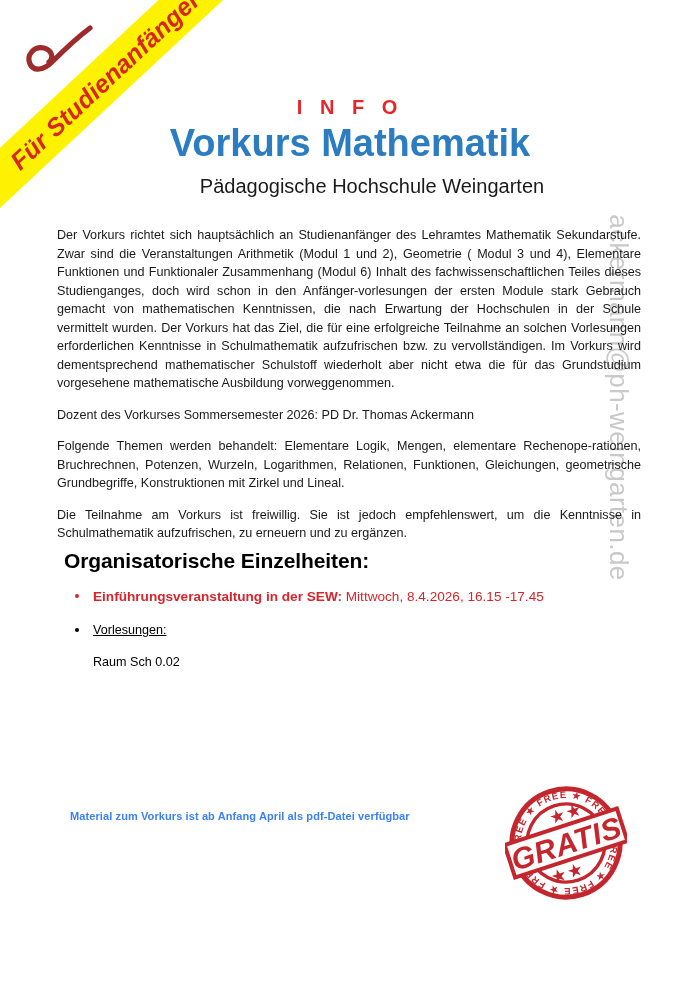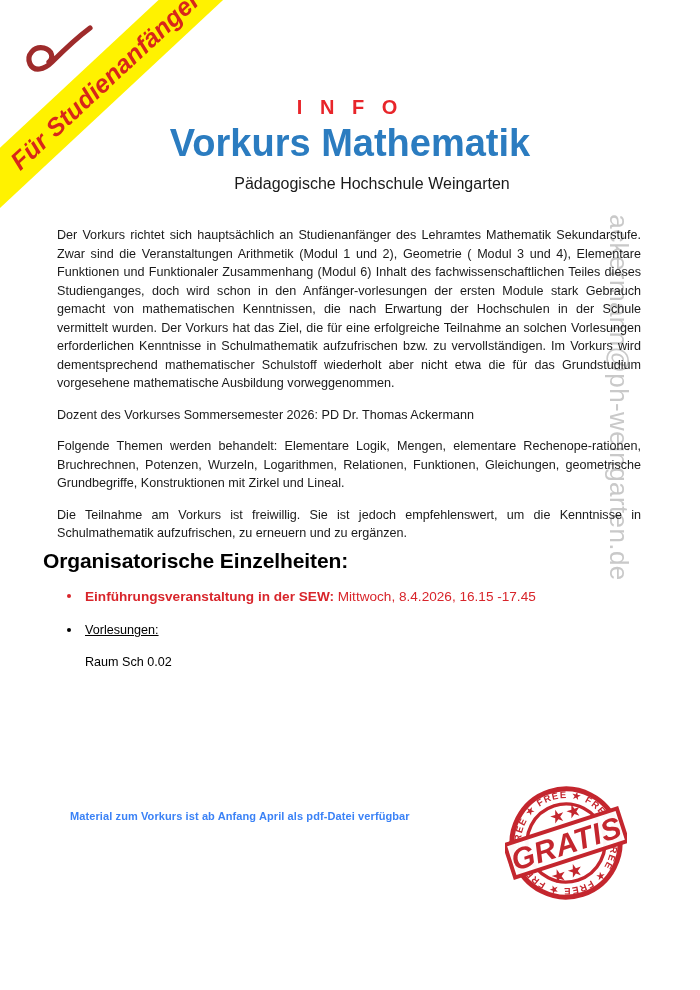--- a/index.html
+++ b/index.html
@@ -85,21 +85,21 @@
     margin-bottom: 4px;
   }
   .main-title {
     font-size: 38px;
     font-weight: bold;
     color: #2B7CC0;
     line-height: 1.15;
     margin-bottom: 8px;
   }
   .subtitle {
-    font-size: 16px;
+    font-size: 20px;
     color: #1a1a1a;
     line-height: 1.2;
     padding-left: 44px;
   }
 
   
   .body-area {
     position: absolute;
     left: 57px;
     top: 226px;
@@ -111,32 +111,32 @@
     text-align: justify;
     color: #1a1a1a;
     margin: 0 0 13px 0;
     hyphens: manual;
   }
   .para.last { margin-bottom: 0; }
 
   
   .section-heading {
     position: absolute;
-    left: 43px;
+    left: 64px;
     top: 549px;
     font-size: 21px;
     font-weight: bold;
     color: #000000;
     letter-spacing: -0.1px;
   }
 
   
   .bullets {
     position: absolute;
-    left: 49px;
+    left: 57px;
     top: 588px;
     width: 584px;
   }
   .bullet-row {
     position: relative;
     padding-left: 36px;
     margin-bottom: 16px;
   }
   .bullet-row:last-child { margin-bottom: 0; }
   .bullet-dot {

